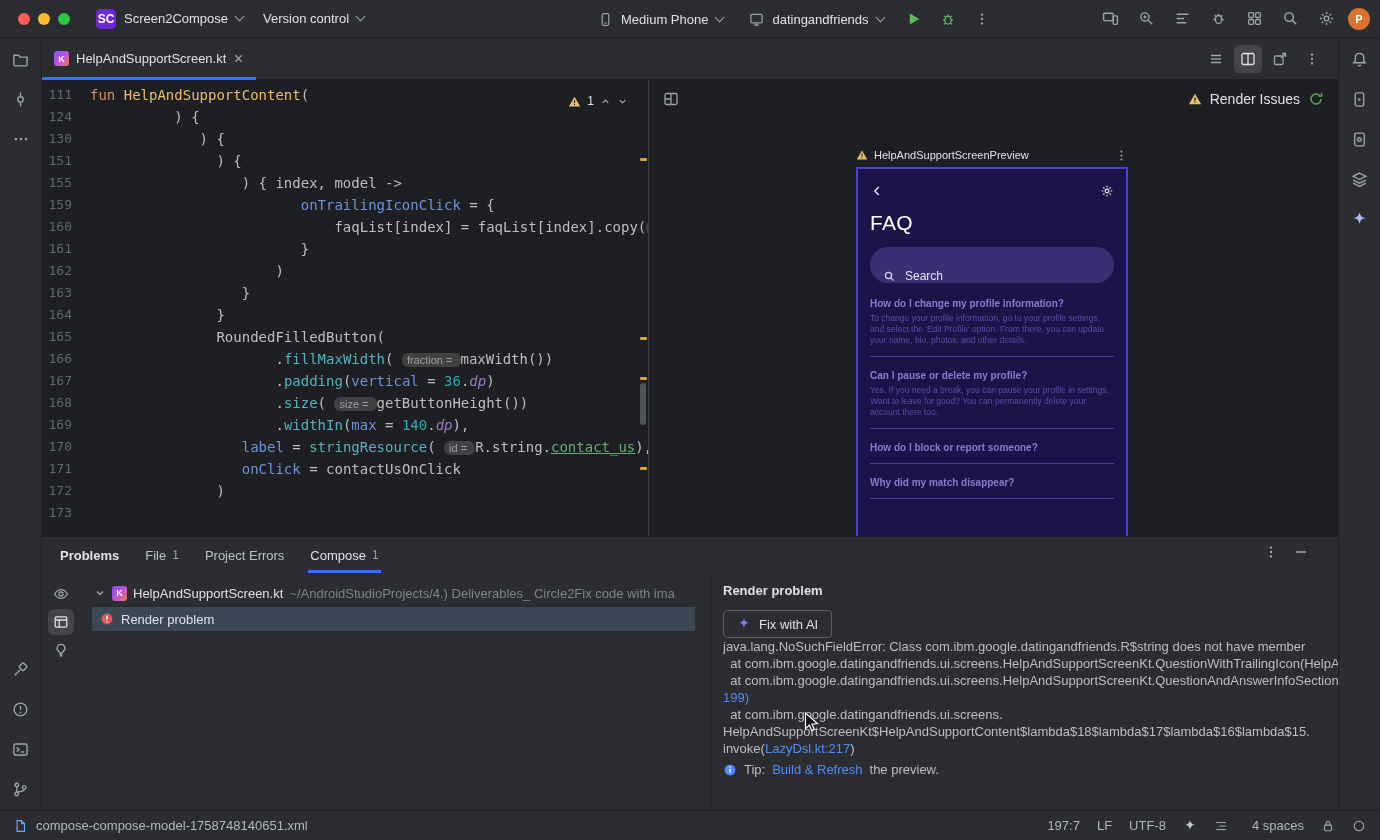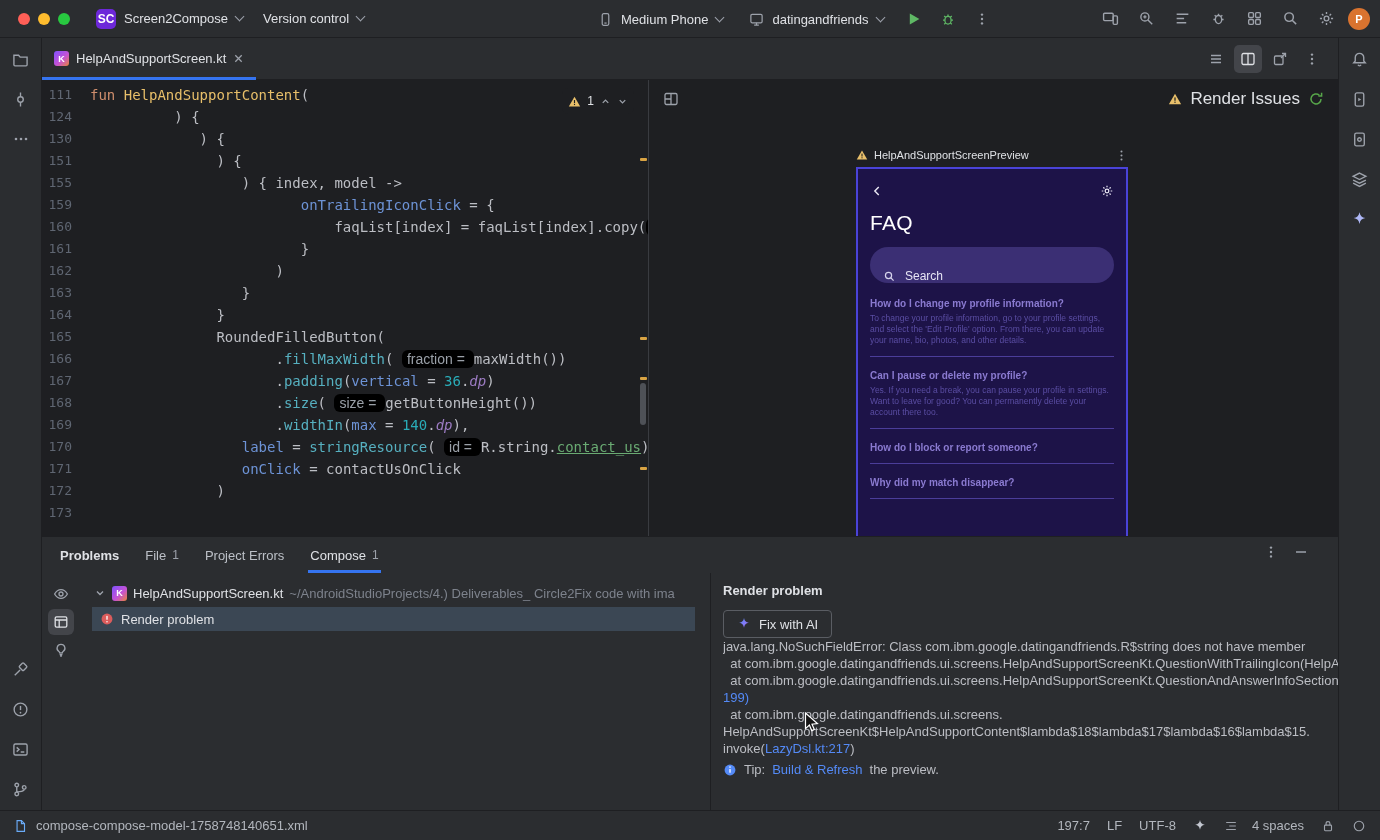--- a/index.html
+++ b/index.html
@@ -40,28 +40,28 @@
 .gut-row{height:22px}
 .codearea{flex:1;padding-top:4px;overflow:hidden;color:#bcbec4;min-width:0}
 .code-row{white-space:pre;height:22px}
 .tk-kw{color:#cf8e6d}
 .tk-fn{color:#e8bf6a}
 .tk-arg{color:#6d93d6}
 .tk-ext{color:#56b0c0;}
 .tk-num{color:#2aacb8}
 .tk-prop{color:#9d7cc4;font-style:italic}
 .tk-err{color:#6aab73;text-decoration:underline}
-.tk-hint{background:#000000;color:#9aa0a8;border-radius:6px;padding:1px 5px;font-size:14px;font-family:"Liberation Sans",sans-serif;font-style:normal}
+.tk-hint{background:#404040;color:#9aa0a8;border-radius:6px;padding:1px 5px;font-size:11px;font-family:"Liberation Sans",sans-serif;font-style:normal}
 .inspect{position:absolute;top:8px;right:14px;display:flex;align-items:center;gap:6px;font-family:"Liberation Sans",sans-serif;font-size:12px;color:#dfe1e5;background:#1e1f22;padding:2px 6px;border-radius:6px}
 .stripe{position:absolute;right:1px;width:7px;height:3px;background:#d9a343;border-radius:1px}
 .sbthumb{position:absolute;right:2px;top:303px;width:6px;height:42px;background:#4e5157;border-radius:3px}
 
 .preview{flex:1;background:#1e1f22;border-left:1px solid #393b40;position:relative;min-width:0;overflow:hidden}
 .pv-toolbar{height:38px;display:flex;align-items:center;padding:0 14px;gap:8px}
-.pv-right{margin-left:auto;display:flex;align-items:center;gap:8px;color:#dfe1e5;font-size:17px}
+.pv-right{margin-left:auto;display:flex;align-items:center;gap:8px;color:#dfe1e5;font-size:14px}
 .pv-card{position:absolute;left:207px;top:63px;width:272px}
 .pv-head{display:flex;align-items:center;gap:6px;height:24px;color:#dfe1e5;font-size:11px}
 .pv-kebab{margin-left:auto}
 .phone{height:430px;border:2px solid #4a43d8;background:#1d1348;padding:12px 12px;display:flex;flex-direction:column;overflow:hidden}
 .ph-top{display:flex;align-items:center;justify-content:space-between;height:20px}
 .ph-title{color:#fff;font-size:21px;margin-top:10px;letter-spacing:.3px}
 .ph-search{margin-top:12px;height:36px;border-radius:18px;background:#3b2f74;display:flex;align-items:flex-end;gap:9px;padding:0 13px;color:#e6e4f4;font-size:12px;flex:none}
 .faq{margin-top:2px}
 .faq-q{color:#8a7ad0;font-size:10px;font-weight:700;margin-top:13px}
 .faq-a{color:#5a4da3;font-size:8.5px;line-height:11px;margin-top:4px}
@@ -620,21 +620,21 @@
     </div>
     <div class="sb-right">
       <span>197:7</span>
       <span>LF</span>
       <span>UTF-8</span>
       <span class="icon">
         <svg width="14" height="14" viewBox="0 0 16 16">
             <path d="M8 1.2c.55 3.3 2.2 4.95 5.5 5.5-3.3.55-4.95 2.2-5.5 5.5-.55-3.3-2.2-4.95-5.5-5.5 3.3-.55 4.95-2.2 5.5-5.5z" fill="#c3c7d0"></path>
           </svg>
       </span>
-      <span style="display:inline-flex;align-items:center;gap:14px">
+      <span style="display:inline-flex;align-items:center;gap:24px">
         <span class="icon">
           <svg width="14" height="14" viewBox="0 0 16 16" fill="none" stroke="#9da2ab" stroke-width="1.3">
               <path d="M2.5 4h11M6 8h7.5M2.5 12h11"></path>
             </svg>
         </span>
         <span>4 spaces</span>
       </span>
       <span class="icon">
         <svg width="14" height="14" viewBox="0 0 16 16" fill="none" stroke="#9da2ab" stroke-width="1.3">
             <rect x="4" y="7" width="8" height="6.4" rx="1"></rect>

